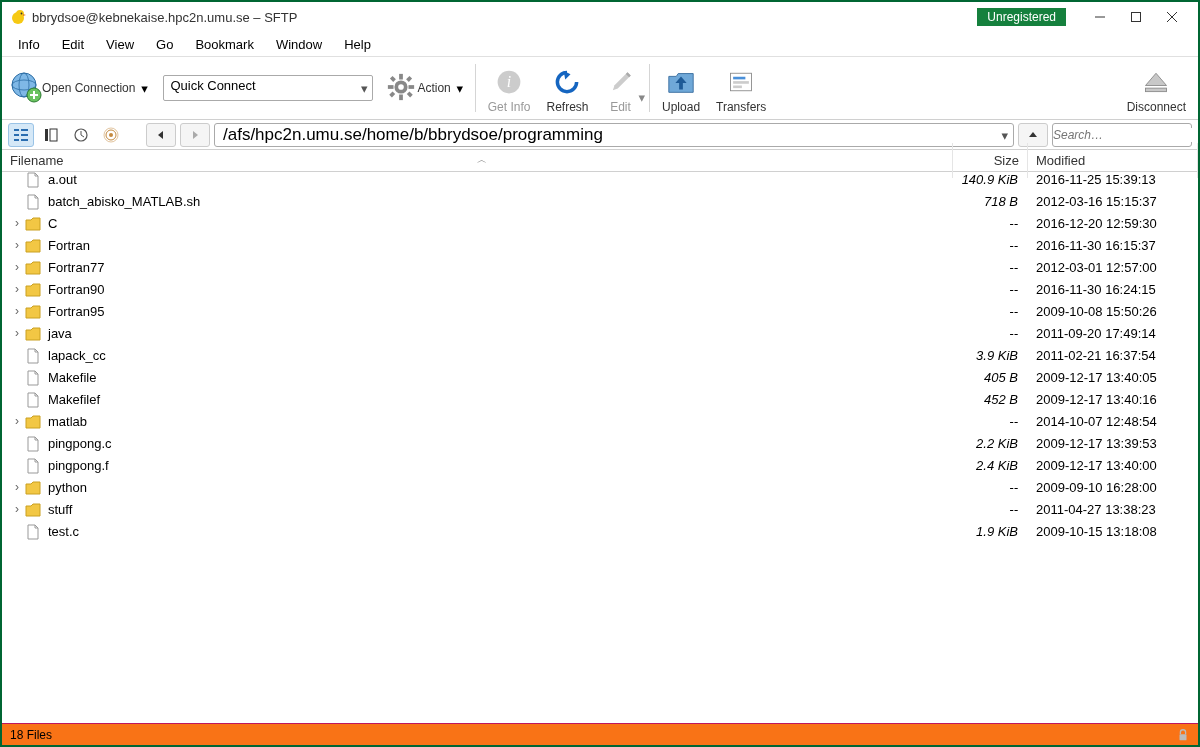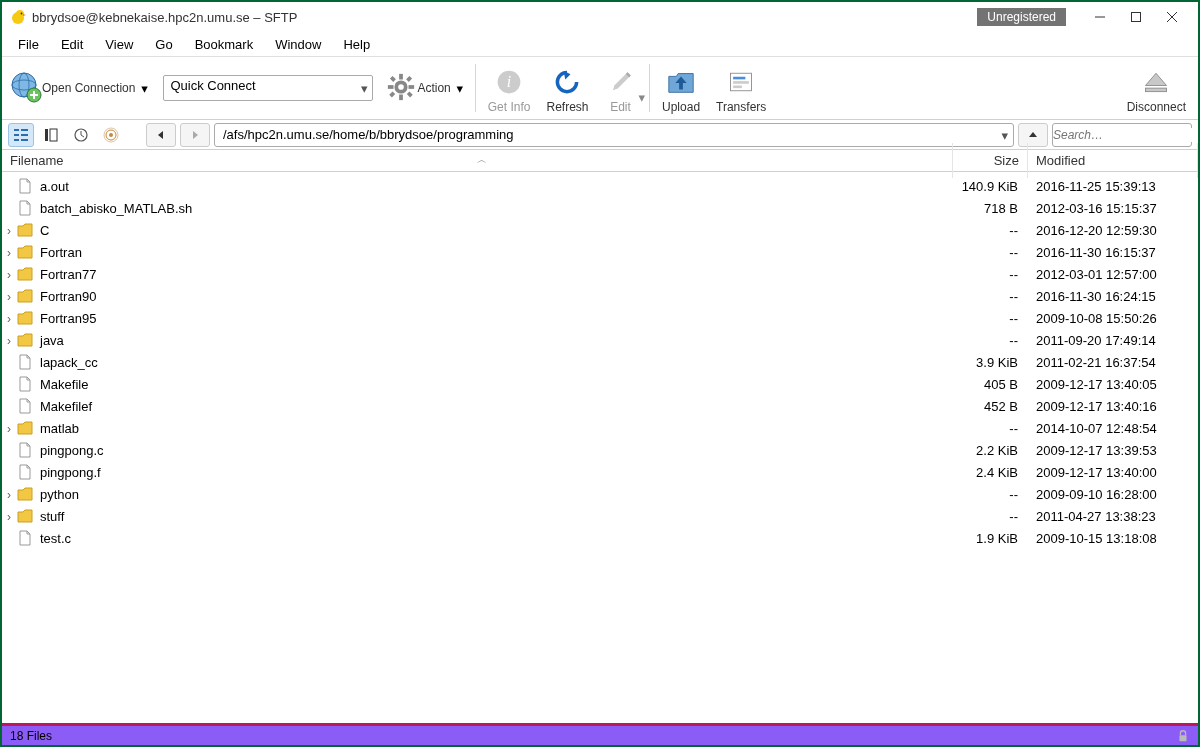--- a/index.html
+++ b/index.html
@@ -2,21 +2,21 @@
 <html><head>
 <meta charset="utf-8">
 <style>
 * { box-sizing: border-box; margin: 0; padding: 0; }
 body { font-family: "Segoe UI", Arial, sans-serif; font-size: 13px; background: #fff; width: 1200px; height: 747px; overflow: hidden; border: 2px solid #006633; position: relative; }
 
 
 .titlebar { height: 30px; display: flex; align-items: center; padding: 0 8px; background: #fff; }
 .titlebar .duck { width: 16px; height: 16px; margin-right: 6px; }
 .titlebar .title { flex: 1; color: #333; }
-.badge-unreg { background: #737373; color: #fff; padding: 2px 10px; font-size: 12px; margin-right: 16px; }
+.badge-unreg { background: #15803d; color: #fff; padding: 2px 10px; font-size: 12px; margin-right: 16px; }
 .winbtn { width: 36px; height: 26px; display: flex; align-items: center; justify-content: center; color: #333; }
 
 
 .menubar { height: 24px; display: flex; align-items: center; padding: 0 6px; gap: 2px; }
 .menubar .item { padding: 2px 10px; }
 
 
 .toolbar { height: 64px; display: flex; align-items: center; border-top: 1px solid #e0e0e0; border-bottom: 1px solid #d0d0d0; padding: 0 4px; }
 .toolbtn { display: flex; flex-direction: column; align-items: center; justify-content: flex-end; padding: 4px 8px 4px 8px; height: 60px; min-width: 48px; }
 .toolbtn .ticon { width: 32px; height: 32px; display: flex; align-items: center; justify-content: center; margin-bottom: 2px; }
@@ -30,45 +30,45 @@
 .qc-wrap { position: relative; }
 .qc-caret { position: absolute; right: 6px; top: 50%; transform: translateY(-50%); pointer-events: none; color: #555; }
 
 .toolbar .spacer { flex: 1; }
 
 
 .pathbar { height: 30px; display: flex; align-items: center; padding: 2px 6px; gap: 4px; border-bottom: 1px solid #d0d0d0; }
 .iconbtn { width: 26px; height: 24px; display: flex; align-items: center; justify-content: center; border: 1px solid transparent; border-radius: 3px; }
 .iconbtn.active { background: #d5e8f7; border-color: #9ac3e6; }
 .navbtn { width: 30px; height: 24px; display: flex; align-items: center; justify-content: center; border: 1px solid #ccc; background: #f5f5f5; border-radius: 3px; }
-.pathinput { flex: 1; height: 24px; border: 1px solid #aaa; padding: 2px 24px 2px 8px; font-size: 13px; border-radius: 3px; position: relative; }
+.pathinput { flex: 1; height: 24px; border: 1px solid #aaa; padding: 2px 24px 2px 8px; font-size: 17px; border-radius: 3px; position: relative; }
 .path-wrap { flex: 1; position: relative; display: flex; }
 .path-wrap .dd { position: absolute; right: 6px; top: 50%; transform: translateY(-50%); color: #555; pointer-events: none; }
 .searchbox { width: 140px; height: 24px; border: 1px solid #aaa; border-radius: 3px; display: flex; align-items: center; padding: 0 0; }
 .searchbox input { border: none; outline: none; flex: 1; font-size: 12px; font-style: italic; color: #888; }
 
 
 .colheader { height: 22px; display: flex; align-items: center; border-bottom: 1px solid #d0d0d0; font-size: 13px; color: #333; position: relative; }
 .colheader .col { padding: 10px 8px; border-right: 1px solid #e5e5e5; }
 .col-fn { flex: 1; }
 .col-sz { width: 75px; text-align: right; padding-right: 10px; }
 .col-mod { width: 170px; }
 .sort-ind { position: absolute; left: 475px; top: 3px; font-size: 10px; color: #666; }
 
 
 .filelist { overflow-y: auto; }
-.row { height: 22px; display: flex; align-items: flex-end; font-size: 13px; }
+.row { height: 22px; display: flex; align-items: flex-start; font-size: 13px; margin-left: 8px; }
 .row .expander { width: 14px; text-align: center; color: #666; font-size: 12px; }
 .row .ficon { width: 18px; height: 16px; display: flex; align-items: center; justify-content: center; margin-right: 4px; }
 .row .fname { flex: 1; padding-left: 2px; }
-.row .fsize { width: 75px; text-align: right; padding-right: 10px; }
+.row .fsize { width: 75px; text-align: right; padding-right: 10px; font-style: italic; }
 .row .fmod { width: 170px; padding-left: 8px; }
 
 
-.statusbar { position: absolute; bottom: 0; left: 0; right: 0; height: 22px; background: #8b5cf6; border-top: 3px solid #be185d; display: flex; align-items: center; padding: 0 8px; font-size: 12px; }
+.statusbar { position: absolute; bottom: 0; left: 0; right: 0; height: 22px; background: #f97316; border-top: 1px solid #be185d; display: flex; align-items: center; padding: 0 8px; font-size: 12px; }
 .statusbar .lock { margin-left: auto; color: #aaa; }
 
 
 svg { display: block; }
 </style>
 </head>
 <body>
 
 <div class="titlebar">
   <span class="duck">
@@ -93,21 +93,21 @@
     </div>
   <div class="winbtn">
       <svg width="12" height="12">
         <line x1="1" y1="1" x2="11" y2="11" stroke="#333"></line>
         <line x1="11" y1="1" x2="1" y2="11" stroke="#333"></line>
       </svg>
     </div>
 </div>
 
 <div class="menubar">
-  <span class="item">File</span>
+  <span class="item">Info</span>
   <span class="item">Edit</span>
   <span class="item">View</span>
   <span class="item">Go</span>
   <span class="item">Bookmark</span>
   <span class="item">Window</span>
   <span class="item">Help</span>
 </div>
 
 <div class="toolbar">
   <div class="toolbtn combo">

